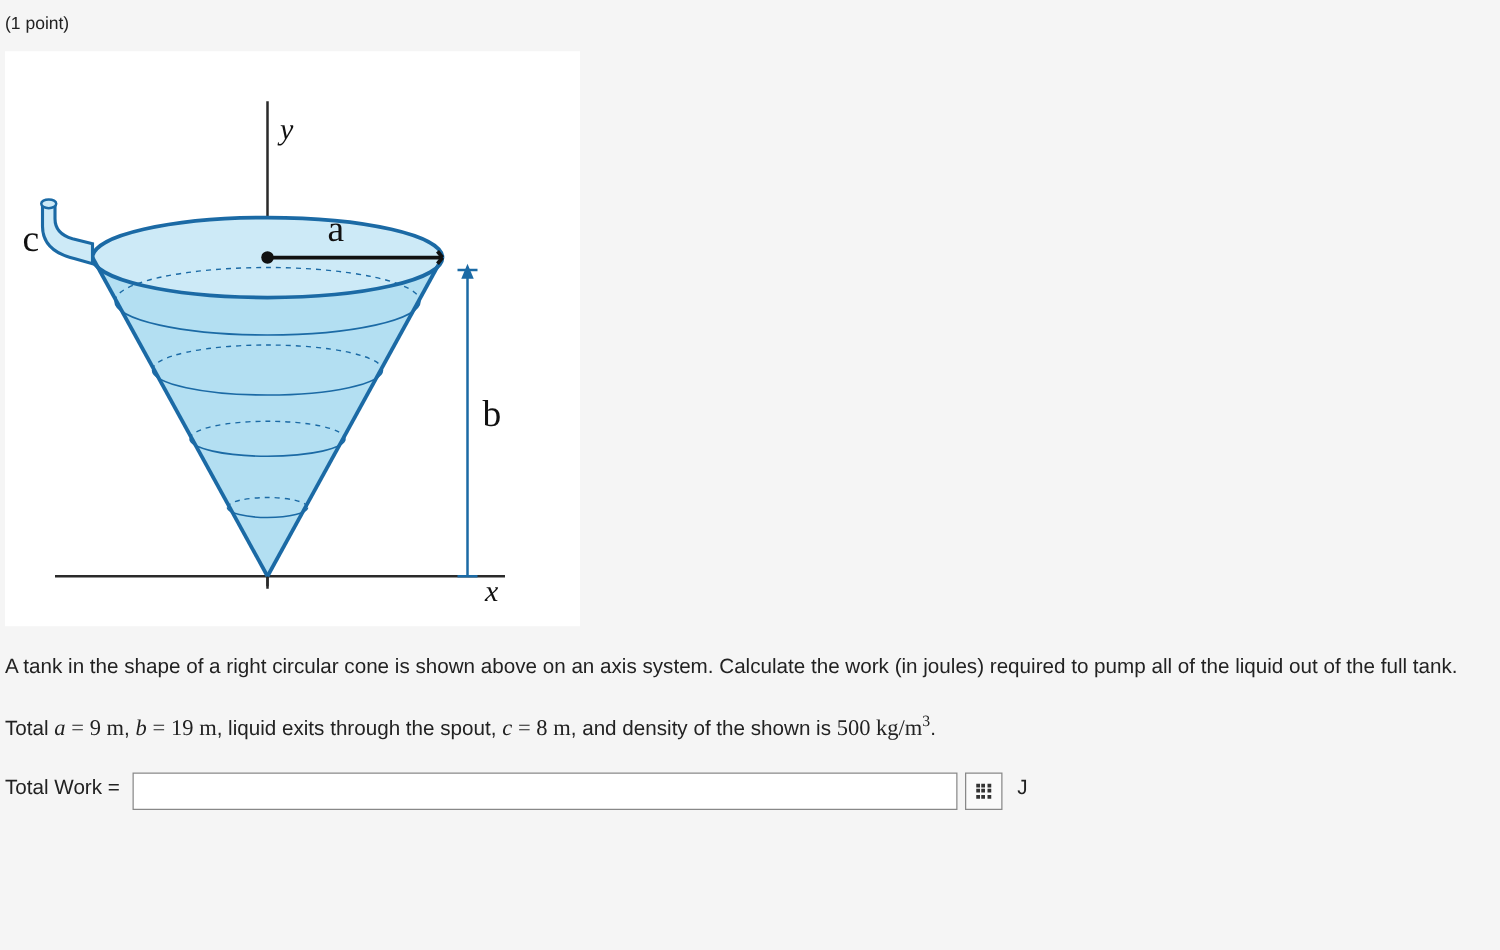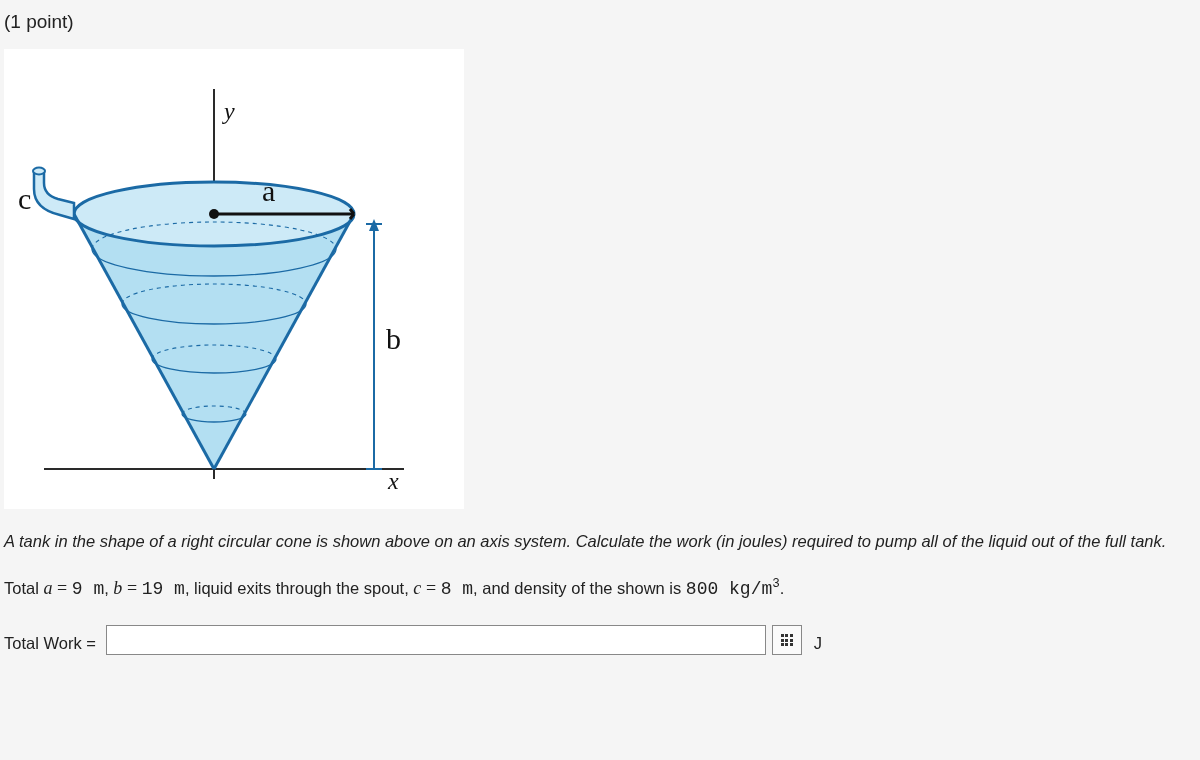--- a/index.html
+++ b/index.html
@@ -7,55 +7,54 @@
       font-family: Arial, Helvetica, sans-serif;
       font-size: 16px;
       color: #222;
       background: #f5f5f5;
       width: 1200px;
       height: 760px;
       padding: 8px 4px;
       line-height: 1.5;
     }
     .points {
-      font-size: 19px;
+      font-size: 14px;
       margin-bottom: 12px;
     }
     .diagram-wrap {
       background: #fff;
       width: 460px;
       height: 460px;
       margin-bottom: 20px;
       position: relative;
     }
     .problem-text {
       margin-bottom: 22px;
       font-size: 16.5px;
-      font-style: italic;
     }
     .assume {
       margin-bottom: 22px;
       font-size: 16.5px;
     }
     .mathvar {
       font-family: 'Times New Roman', serif;
       font-style: italic;
       font-size: 18px;
     }
     .mathrm {
-      font-family: Liberation Mono, monospace;
+      font-family: Liberation Serif, serif;
       font-size: 18px;
     }
     .eq {
       font-family: 'Times New Roman', serif;
       font-size: 18px;
     }
     .answer-row {
       display: flex;
-      align-items: flex-end;
+      align-items: flex-start;
       gap: 6px;
     }
     .answer-label {
       font-size: 16.5px;
       margin-right: 4px;
     }
     .answer-input {
       width: 660px;
       height: 30px;
       border: 1px solid #888;
@@ -142,21 +141,21 @@
 
 <p class="problem-text">A tank in the shape of a right circular cone is shown above on an axis system. Calculate the work (in joules) required to pump all of the liquid out of the full tank.</p>
 
 <p class="assume">
   <span>Total </span><span class="mathvar">a</span>
   <span class="eq">=</span>
   <span class="mathrm">9 m</span><span>, </span><span class="mathvar">b</span>
   <span class="eq">=</span>
   <span class="mathrm">19 m</span><span>, liquid exits through the spout, </span><span class="mathvar">c</span>
   <span class="eq">=</span>
-  <span class="mathrm">8 m</span><span>, and density of the shown is </span><span class="mathrm"><span>800 kg/m</span><sup>3</sup></span><span>.</span>
+  <span class="mathrm">8 m</span><span>, and density of the shown is </span><span class="mathrm"><span>500 kg/m</span><sup>3</sup></span><span>.</span>
 </p>
 
 <div class="answer-row">
   <span class="answer-label">Total Work =</span>
   <input class="answer-input" type="text" value="" style="">
   <div class="helper-btn">
     <div class="keypad-icon">
       <span></span>
         <span></span>
         <span></span>

